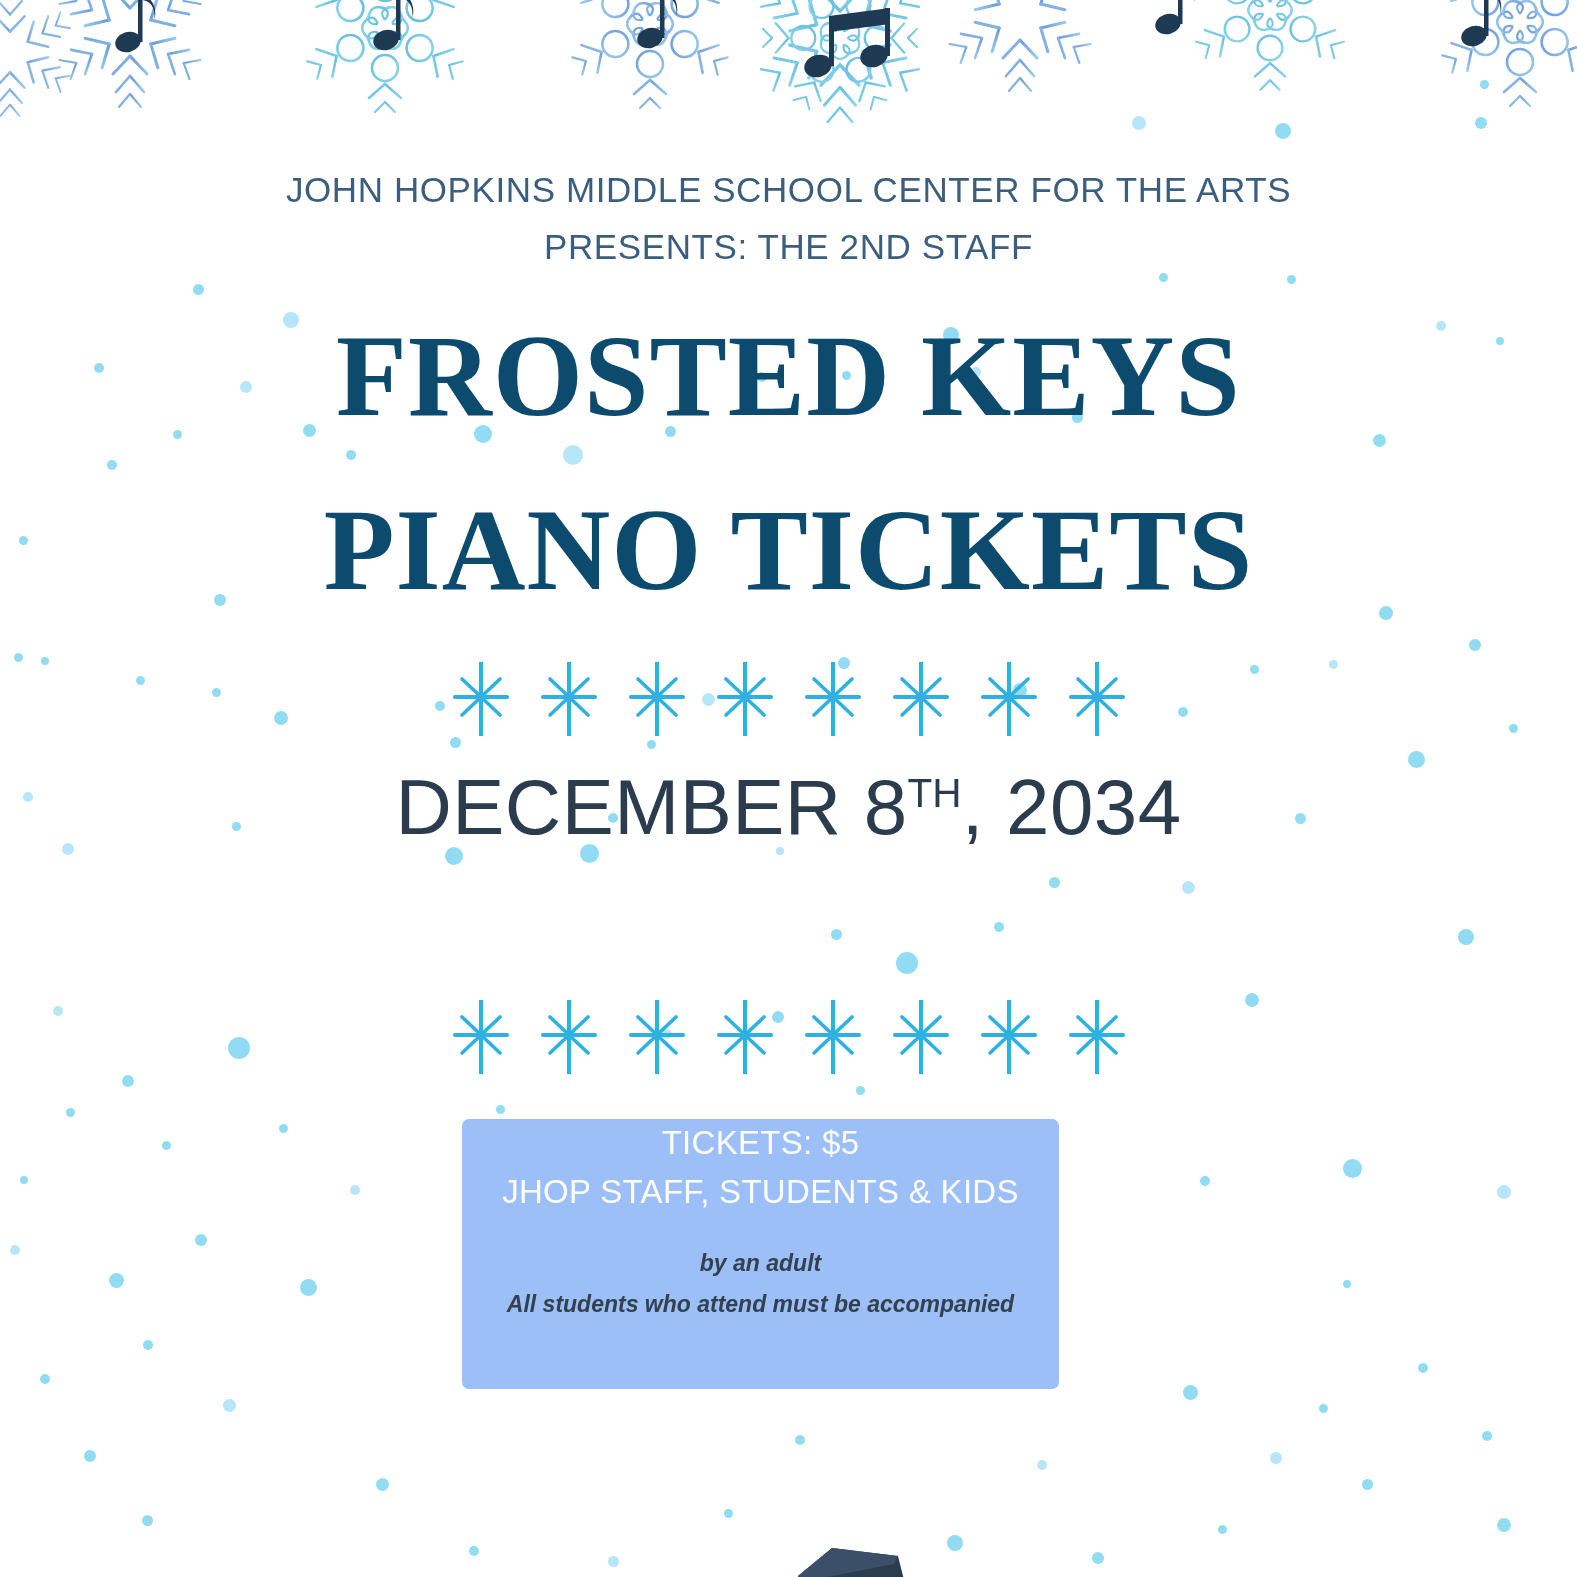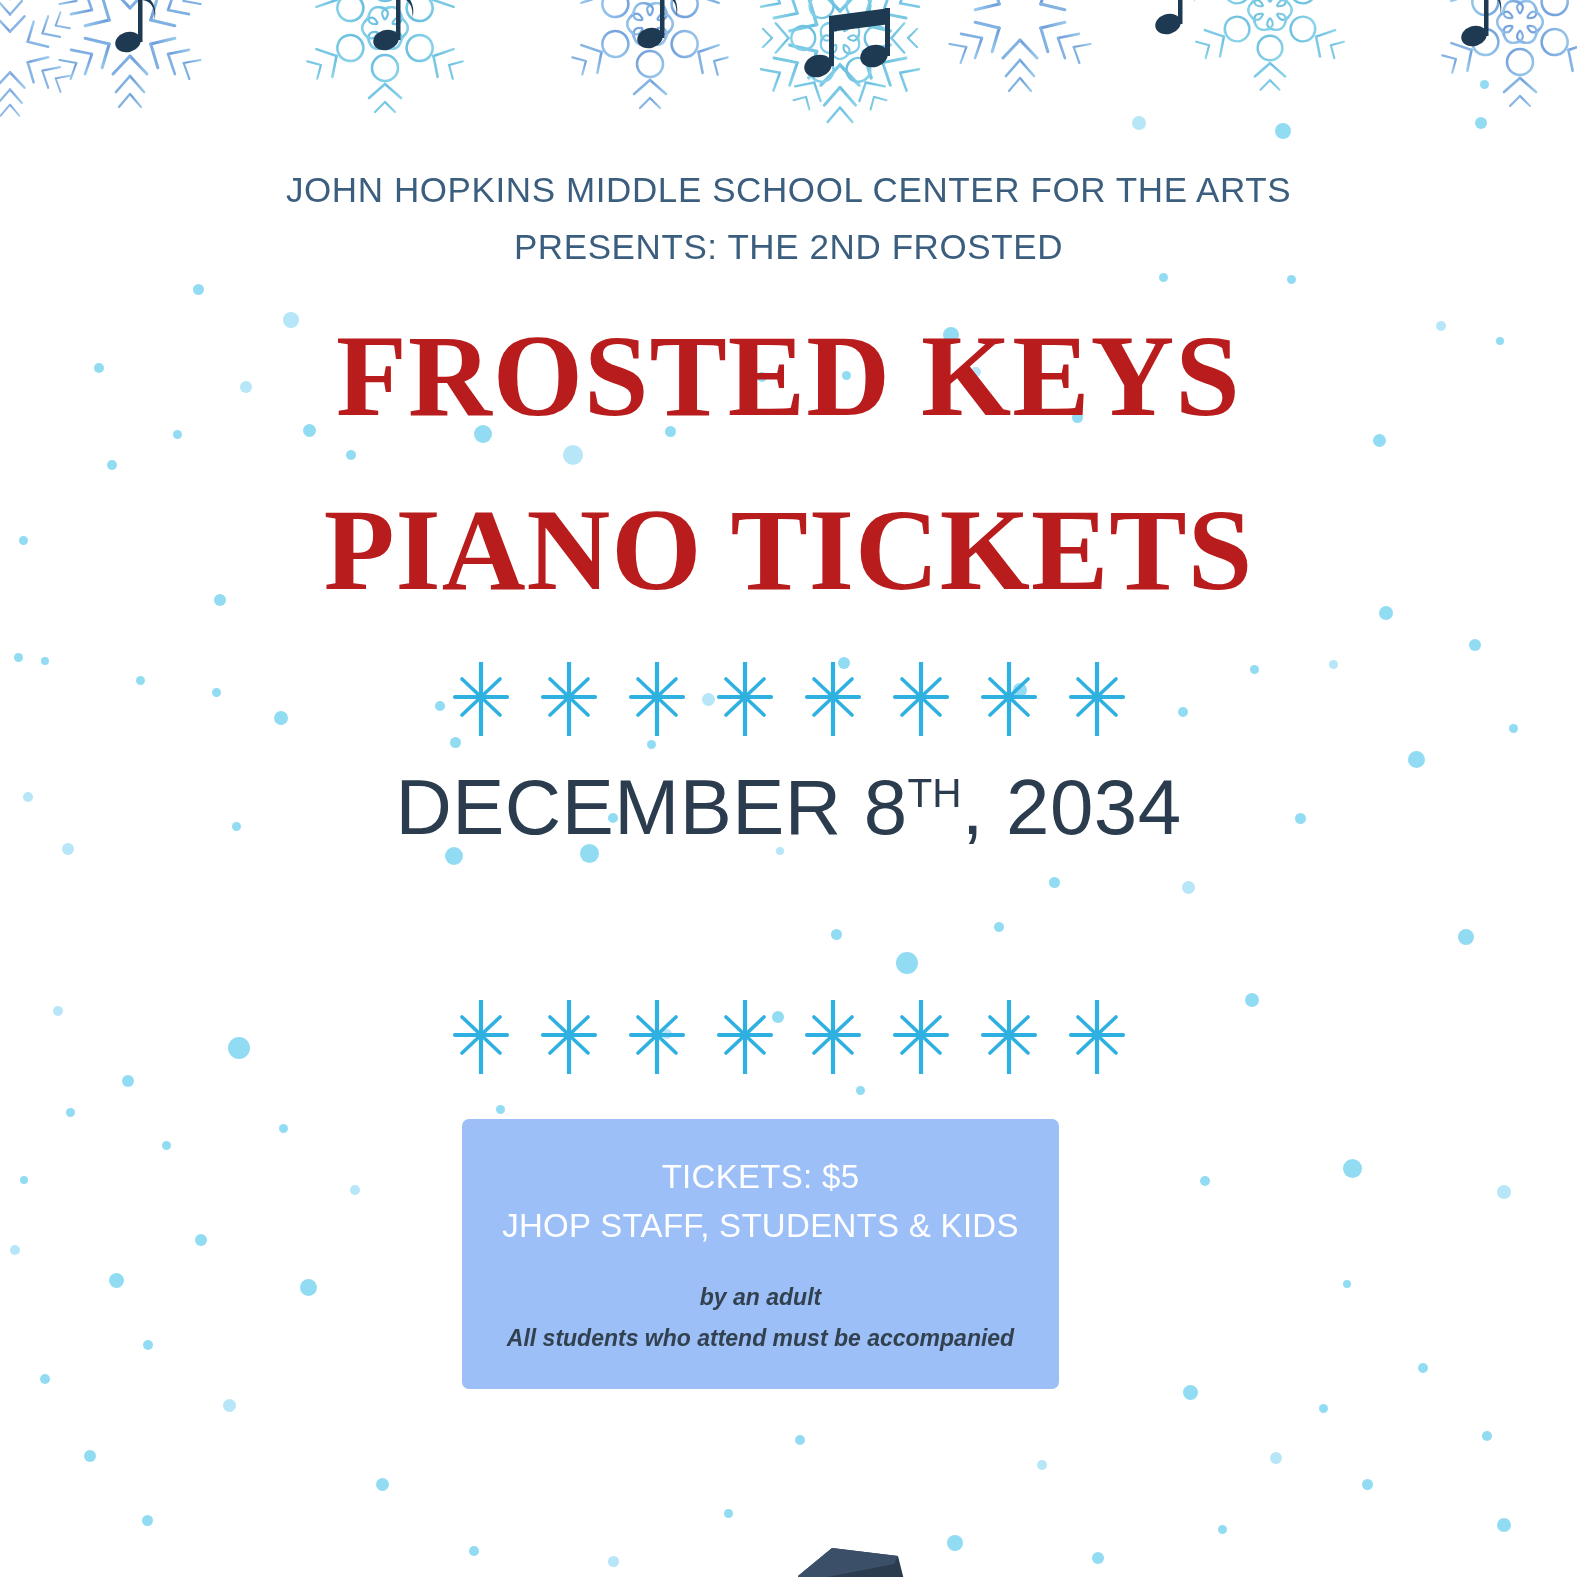--- a/index.html
+++ b/index.html
@@ -49,21 +49,21 @@
     font-stretch: condensed;
   }
   .header div { white-space: nowrap; }
 
   
   .title {
     position: absolute;
     left: 0;
     width: 1577px;
     text-align: center;
-    color: #b91c1c;
+    color: #0c4a6e;
     font-family: "Liberation Serif", "DejaVu Serif", serif;
     font-weight: 700;
     letter-spacing: 1px;
     line-height: 1;
   }
   .title-1 { top: 318px; font-size: 116px; }
   .title-2 { top: 492px; font-size: 116px; }
 
   
   .star-row {
@@ -102,21 +102,20 @@
   
   .tickets-box {
     position: absolute;
     left: 462px;
     top: 1119px;
     width: 597px;
     height: 270px;
     background: #9dbff7;
     border-radius: 7px;
     box-sizing: border-box;
-    padding-top: 34px;
     text-align: center;
   }
   .tickets-line {
     color: #ffffff;
     font-size: 33px;
     line-height: 1.48;
     letter-spacing: 0.3px;
     font-stretch: condensed;
     white-space: nowrap;
   }
@@ -425,21 +424,21 @@
           <ellipse cx="0" cy="34" rx="13" ry="10" transform="rotate(-18 0 34)"></ellipse>
           <rect x="10" y="-14" width="4.5" height="48"></rect>
           <path d="M14.5,-14 q16,8 12,26 q1,-18 -12,-20 z"></path>
         </g>
       </g>
     </svg>
   </div>
 
   <div class="header">
     <div>JOHN HOPKINS MIDDLE SCHOOL CENTER FOR THE ARTS</div>
-    <div>PRESENTS: THE 2ND FROSTED</div>
+    <div>PRESENTS: THE 2ND STAFF</div>
   </div>
 
   <div class="title title-1">FROSTED KEYS</div>
   <div class="title title-2">PIANO TICKETS</div>
 
   <div class="star-row star-row-1" id="star-row-1">
       <svg width="64" height="74" viewBox="-32 -37 64 74">
         <line x1="0" y1="-36" x2="0" y2="36" stroke="#2eb0e0" stroke-width="4.2" stroke-linecap="round"></line>
         <line x1="-26" y1="-2" x2="26" y2="-2" stroke="#2eb0e0" stroke-width="4.2" stroke-linecap="round"></line>
         <line x1="-19" y1="-20" x2="19" y2="16" stroke="#2eb0e0" stroke-width="3.6" stroke-linecap="round"></line>

